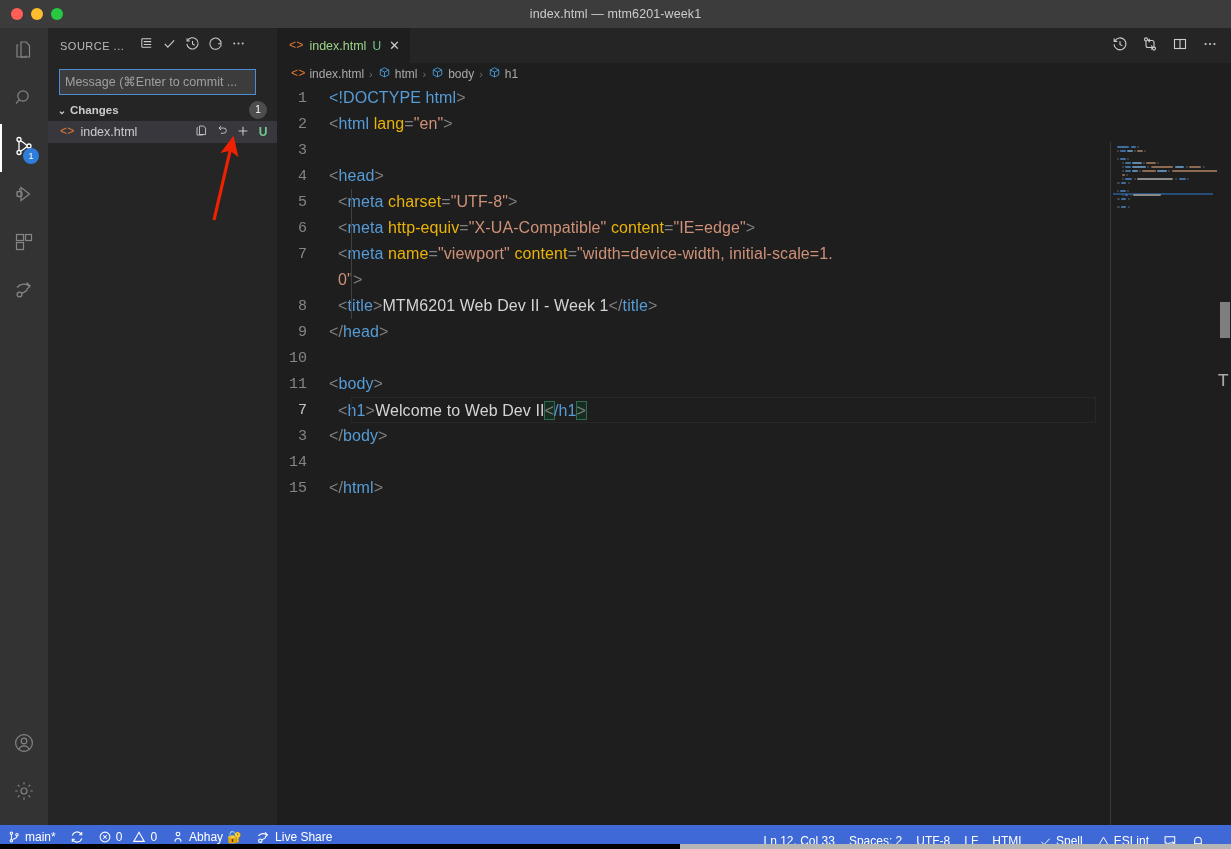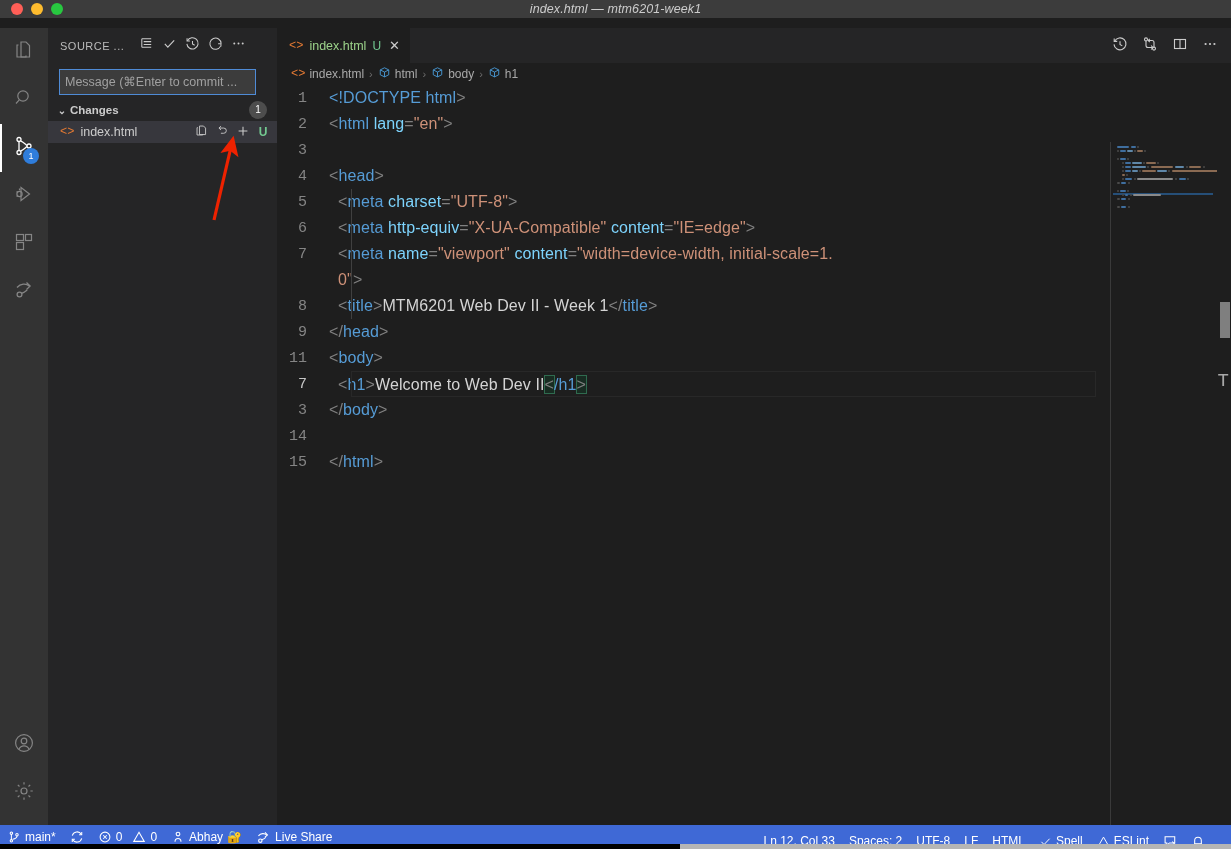--- a/index.html
+++ b/index.html
@@ -7,22 +7,22 @@
     width: 1231px; height: 849px;
     background: #1e1e1e;
     font-family: "Liberation Sans", sans-serif;
     overflow: hidden;
     -webkit-font-smoothing: antialiased;
   }
   #app { position: relative; width: 1231px; height: 849px; background: #1e1e1e; }
 
   
   .titlebar {
-    position: absolute; left: 0; top: 0; width: 1231px; height: 18px;
-    background: #3c3c3c; display: flex; align-items: center; font-style: italic;
+    position: absolute; left: 0; top: 0; width: 1231px; height: 28px;
+    background: #3c3c3c; display: flex; align-items: center;
   }
   .traffic { display: flex; gap: 8px; padding-left: 11px; align-items: center; }
   .tl-dot { width: 12px; height: 12px; border-radius: 50%; }
   .tl-close { background: #ff5f57; }
   .tl-min { background: #febc2e; }
   .tl-max { background: #28c840; }
   .title-text {
     position: absolute; left: 0; right: 0; text-align: center;
     font-size: 12.5px; color: #cccccc; letter-spacing: .1px;
   }
@@ -136,21 +136,21 @@
   }
   .crow.active::after {
     content: ""; position: absolute; left: 74px; right: 135px; top: 0; bottom: 0;
     border: 1px solid #282828; pointer-events: none;
   }
   .indent-guide {
     position: absolute; left: 74px; top: 0; bottom: 0; width: 1px; background: #404040;
   }
   .t-tag { color: #569cd6; }
   .t-punct { color: #808080; }
-  .t-attr { color: #7dd3fc; }
+  .t-attr { color: #eab308; }
   .t-str { color: #ce9178; }
   .t-txt { color: #d4d4d4; }
   .t-doctype { color: #569cd6; }
   .bracket-match {
     border: 1px solid #2f6b4f; background: #182c22; margin: 0 -1px; padding: 0 0px;
   }
   .cursor {
     display: inline-block; width: 2px; height: 19px; background: #aeafad;
     vertical-align: -4px; margin: 0 -1px;
   }
@@ -504,20 +504,24 @@
             <span class="indent-guide"></span>
           </div>
           <div class="crow">
             <span class="lnum">8</span>
             <span class="ctext"><span class="t-punct">  &lt;</span><span class="t-tag">title</span><span class="t-punct">&gt;</span><span class="t-txt">MTM6201 Web Dev II - Week 1</span><span class="t-punct">&lt;/</span><span class="t-tag">title</span><span class="t-punct">&gt;</span></span>
             <span class="indent-guide"></span>
           </div>
           <div class="crow">
             <span class="lnum">9</span>
             <span class="ctext"><span class="t-punct">&lt;/</span><span class="t-tag">head</span><span class="t-punct">&gt;</span></span>
+          </div>
+          <div class="crow">
+            <span class="lnum">10</span>
+            <span class="ctext"></span>
           </div>
           <div class="crow">
             <span class="lnum">11</span>
             <span class="ctext"><span class="t-punct">&lt;</span><span class="t-tag">body</span><span class="t-punct">&gt;</span></span>
           </div>
           <div class="crow active">
             <span class="lnum">7</span>
             <span class="ctext"><span class="t-punct">  &lt;</span><span class="t-tag">h1</span><span class="t-punct">&gt;</span><span class="t-txt">Welcome to Web Dev II</span><span class="cursor"></span><span class="bracket-match t-punct">&lt;</span><span class="t-tag">/h1</span><span class="bracket-match t-punct">&gt;</span></span>
             <span class="indent-guide"></span>
           </div>

